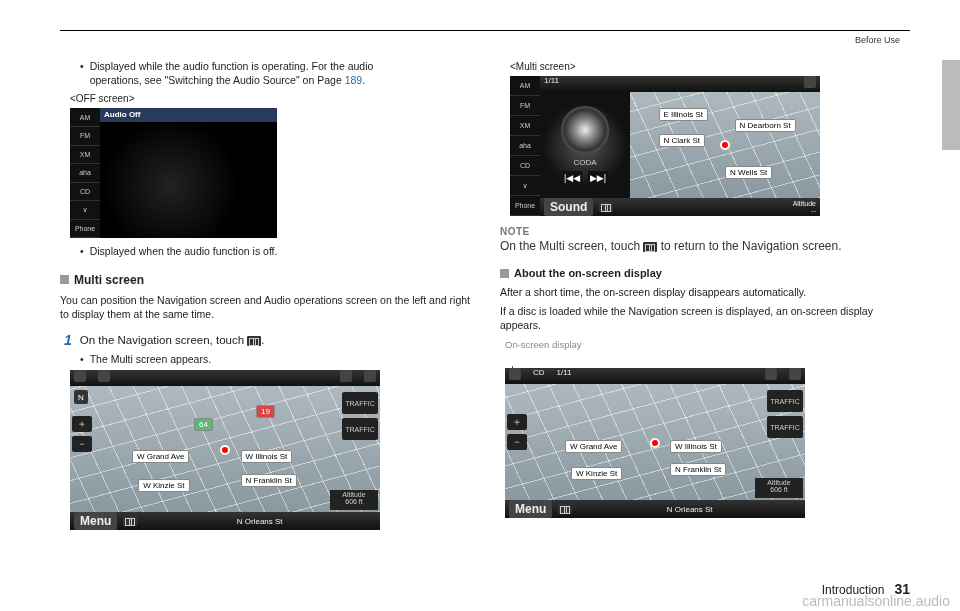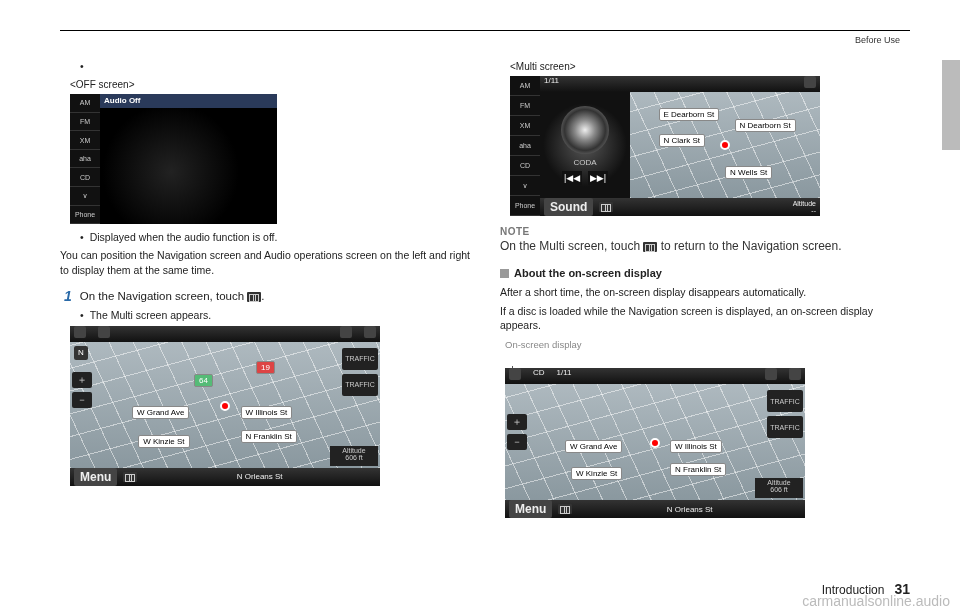--- a/index.html
+++ b/index.html
@@ -193,20 +193,24 @@
 <div class="header-line"></div>
 <div class="header-text">Before Use</div>
 <div class="thumb-tab"></div>
 
 <div class="columns">
 
   <div class="col">
 
     <div class="bullet-item">
       <span class="bullet-dot"></span>
+      <span>
+        <span>Displayed while the audio function is operating. For the audio</span><br>
+        <span>operations, see "Switching the Audio Source" on Page </span><span class="page-ref">189</span><span>.</span>
+      </span>
     </div>
 
     <div class="angle-label">&lt;OFF screen&gt;</div>
 
     <div class="figure">
       <div class="sidebar">
         <div class="sidebar-item">AM</div>
         <div class="sidebar-item">FM</div>
         <div class="sidebar-item">XM</div>
         <div class="sidebar-item">aha</div>
@@ -216,20 +220,24 @@
       </div>
       <div class="audio-off-title">Audio Off</div>
       <div class="dark-body"></div>
     </div>
 
     <div class="bullet-item">
       <span class="bullet-dot"></span>
       <span>Displayed when the audio function is off.</span>
     </div>
 
+    <div class="section-head">
+      <span class="section-square"></span>
+      <span class="section-title">Multi screen</span>
+    </div>
     <div class="body-text">You can position the Navigation screen and Audio operations screen on the left and right to display them at the same time.</div>
 
     <div class="step-line">
       <span class="step-num">1</span>
       <span class="step-text">
         <span>On the Navigation screen, touch </span><span class="inline-icon"></span><span>.</span>
       </span>
     </div>
     <div class="bullet-item">
       <span class="bullet-dot"></span>
@@ -293,21 +301,21 @@
       <div class="multi-left">
         <div class="cd-disc"></div>
         <div>CODA</div>
         <div class="play-ctrls">
           <div class="pc">|◀◀</div>
           <div class="pc">▶▶|</div>
         </div>
       </div>
       <div class="multi-right">
         <div class="grid-lines" style="inset:0"></div>
-        <div class="street-callout" style="left:15%; top:15%;">E Dearborn St</div>
+        <div class="street-callout" style="left:15%; top:15%;">E Illinois St</div>
         <div class="street-callout" style="left:55%; top:25%;">N Dearborn St</div>
         <div class="street-callout" style="left:15%; top:40%;">N Clark St</div>
         <div class="street-callout" style="left:50%; top:70%;">N Wells St</div>
         <div class="hp"></div>
       </div>
       <div class="nav-bottombar" style="left:30px">
         <span class="nav-btn">Sound</span>
         <span class="inline-icon"></span>
         <span style="flex:1"></span>
         <span style="font-size:7px; text-align:right">

